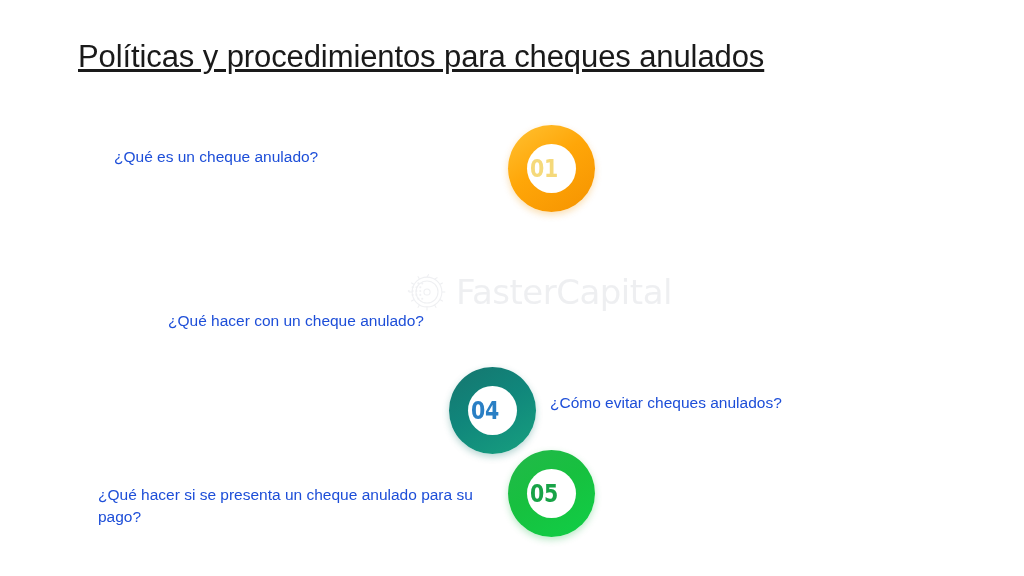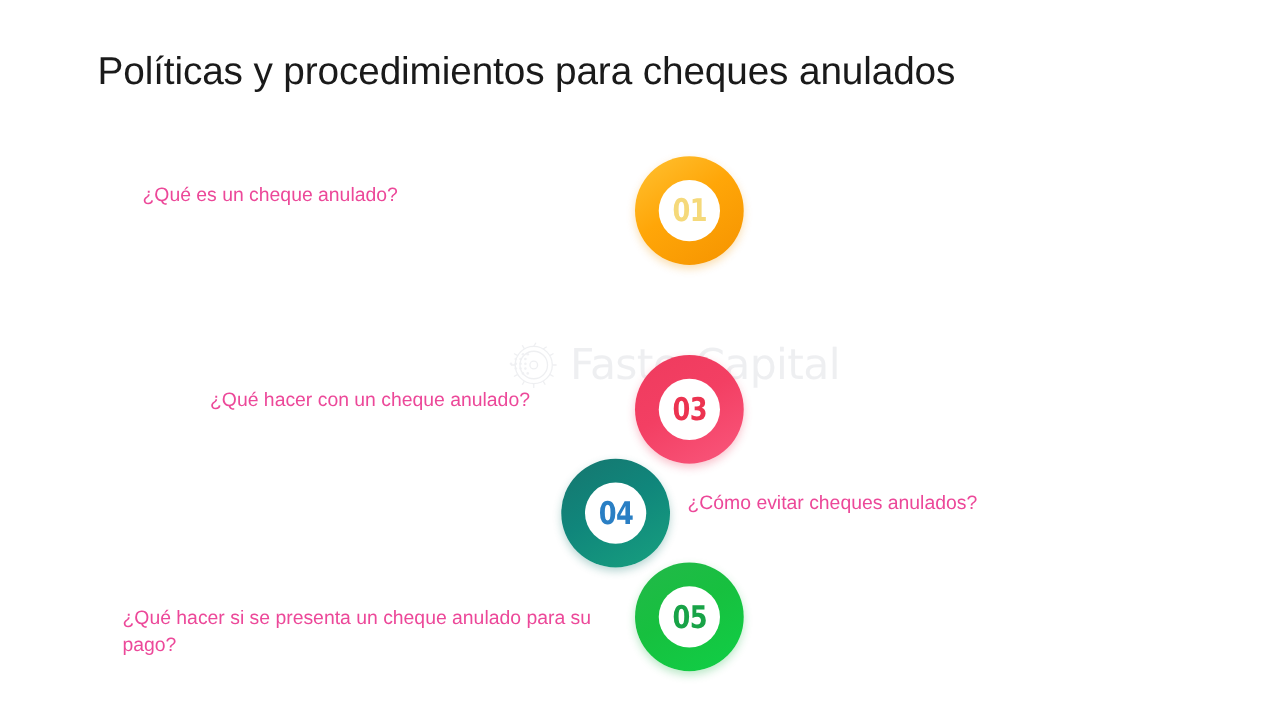--- a/index.html
+++ b/index.html
@@ -28,20 +28,21 @@
     position: absolute;
     left: 78px;
     top: 16px;
     width: 900px;
     font-size: 31px;
     font-weight: 400;
     color: #1a1a1a;
     letter-spacing: -0.1px;
     line-height: 40px;
     white-space: nowrap;
+    text-decoration: underline;
   }
 
   
   #watermark {
     position: absolute;
     left: 404px;
     top: 266px;
     width: 290px;
     height: 52px;
     display: flex;
@@ -73,21 +74,20 @@
     border-radius: 50%;
     display: flex;
     align-items: center;
     justify-content: center;
   }
   .ring .ring-inner {
     border-radius: 50%;
     background: #ffffff;
     display: flex;
     align-items: center;
-    justify-content: center;
   }
   .ring .ring-num {
     font-family: "DejaVu Sans", sans-serif;
     font-weight: 700;
     font-size: 25px;
     letter-spacing: -0.5px;
     transform: scaleX(0.82);
     line-height: 1;
   }
 
@@ -127,21 +127,21 @@
     left: 508px; top: 450px;
     background: linear-gradient(150deg, #23b84a 0%, #17c03f 45%, #10cf46 100%);
     box-shadow: 0 3px 7px rgba(25,180,70,0.30);
   }
   #ring-05 .ring-num { color: #18a347; }
 
   
   .step-label {
     position: absolute;
     font-size: 15.5px;
-    color: #ec4899;
+    color: #1d4ed8;
     line-height: 22px;
     font-weight: 400;
   }
   .step-label.left  { text-align: left; }
   .step-label.right { text-align: left; }
 
   #label-01 { left: 114px; top: 146px; width: 330px; }
   #label-02 { left: 550px; top: 229px; width: 360px; }
   #label-03 { left: 126px; top: 310px; width: 340px; text-align: center; }
   #label-04 { left: 550px; top: 392px; width: 380px; }
@@ -185,25 +185,20 @@
   </div>
 
   <div class="ring big" id="ring-01">
     <div class="ring-inner">
       <span class="ring-num">01</span>
     </div>
   </div>
   <div class="step-label left" id="label-01">¿Qué es un cheque anulado?</div>
 
 
-  <div class="ring big" id="ring-03">
-    <div class="ring-inner">
-      <span class="ring-num">03</span>
-    </div>
-  </div>
   <div class="step-label left" id="label-03">¿Qué hacer con un cheque anulado?</div>
 
   <div class="ring big" id="ring-04">
     <div class="ring-inner">
       <span class="ring-num">04</span>
     </div>
   </div>
   <div class="step-label right" id="label-04">¿Cómo evitar cheques anulados?</div>
 
   <div class="ring big" id="ring-05">

